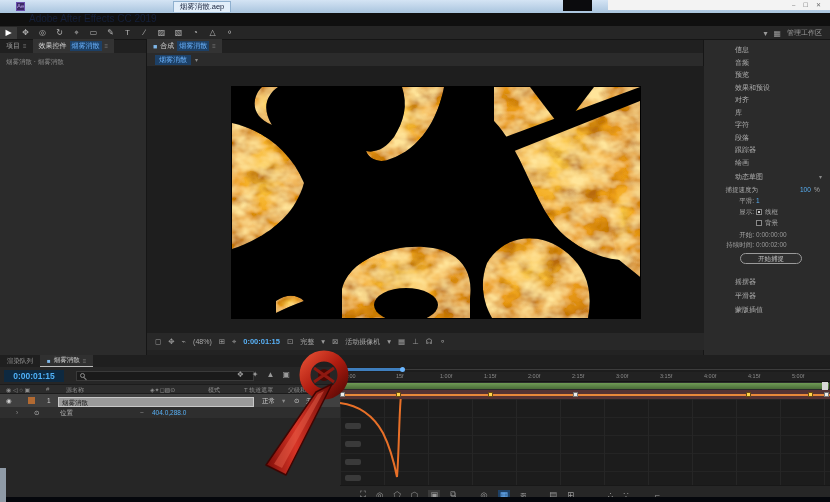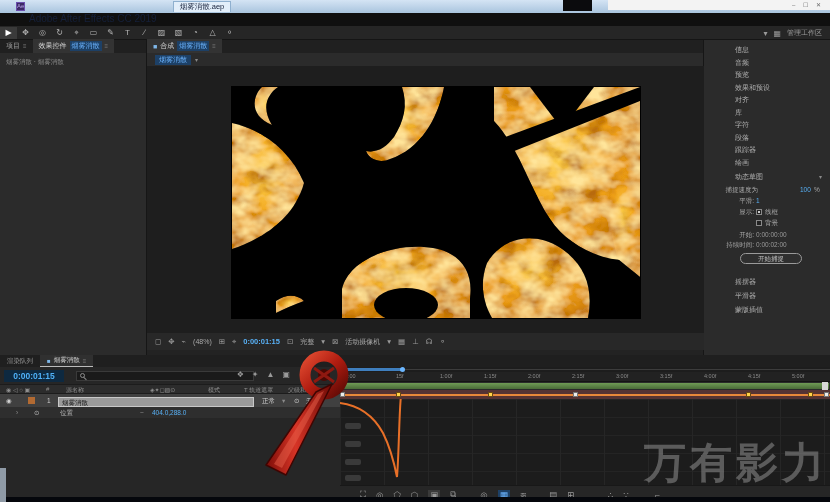--- a/index.html
+++ b/index.html
@@ -420,21 +420,20 @@
         <span style="margin-left:14px">◎</span>
         <span class="blue">▦</span>
         <span>≋</span>
         <span style="margin-left:12px">▤</span>
         <span>⊞</span>
         <span style="margin-left:24px">∴</span>
         <span>∵</span>
         <span style="margin-left:16px">⌐</span>
       </div>
 
-      <div class="watermark">万有影力</div>
     </div>
   </div>
 
   <svg class="wrench" viewBox="0 0 104 132">
     <defs>
       <linearGradient id="redg" x1="0" y1="0" x2="1" y2="1">
         <stop offset="0%" stop-color="#e04a30"></stop>
         <stop offset="50%" stop-color="#b01c10"></stop>
         <stop offset="100%" stop-color="#5e0a05"></stop>
       </linearGradient>

